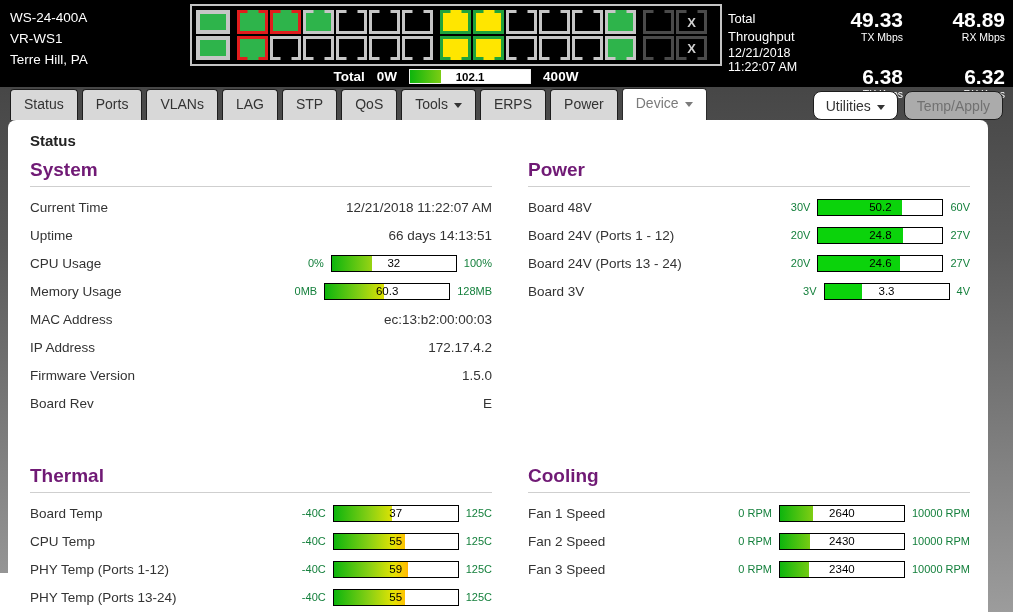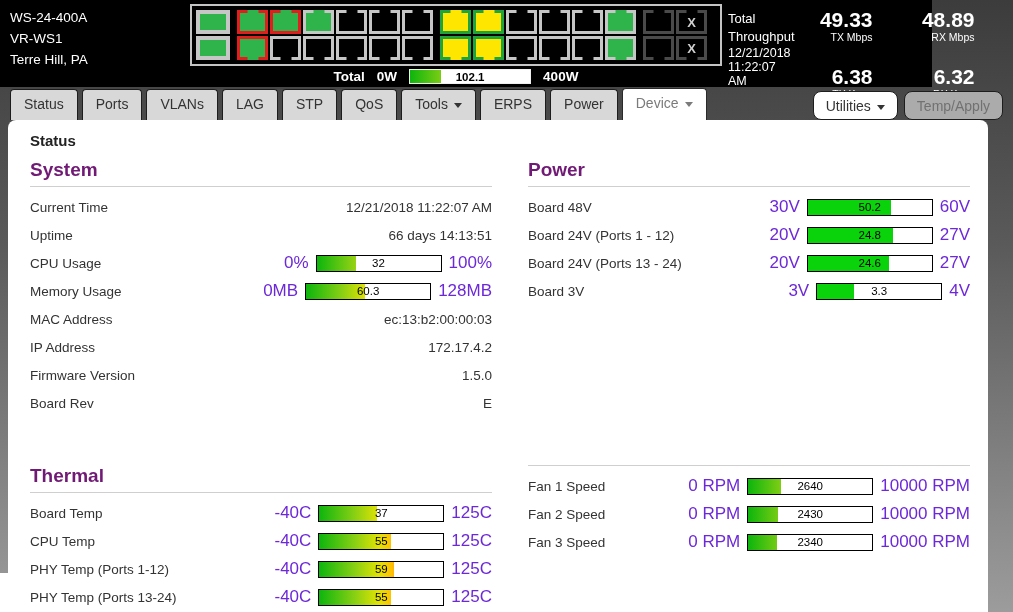--- a/index.html
+++ b/index.html
@@ -4,21 +4,21 @@
 <style>
   * { box-sizing: border-box; margin: 0; padding: 0; }
   html,body { width:1013px; height:612px; }
   body {
     font-family: "Liberation Sans", sans-serif;
     background: linear-gradient(180deg, #3c3c3c 0%, #5a5a5a 40%, #9c9c9c 100%);
     position: relative;
     overflow: hidden;
   }
   
-  .header { position:absolute; left:0; top:0; width:932px; height:87px; background:#000;padding-left:16px; }
+  .header { position:absolute; left:0; top:0; width:1013px; height:87px; background:#000;padding-left:16px; }
   .device-info { position:absolute; left:10px; top:7px; color:#fff; font-size:13.5px; line-height:21px; }
   .port-panel {
     position:absolute; left:190px; top:4px; width:532px; height:62px;
     background:#000; border:2px solid #c4c4c4;
     display:flex; align-items:center; padding:0 4px; gap:7px;
   }
   .pgroup { display:grid; grid-auto-flow:column; grid-template-rows:repeat(2,24px); gap:2px; }
   .port { width:31px; height:24px; padding:3px; position:relative; }
   .port.sfp { width:34px; padding:4px; }
   .pfill { width:100%; height:100%; position:relative; display:flex; align-items:center; justify-content:center;
@@ -63,21 +63,21 @@
     background:#fff; border-radius:8px 8px 0 0; padding:8px 18px 20px 22px;
   }
   .page-title { font-size:15px; font-weight:bold; color:#222; margin:4px 0 10px 0; }
   .sections { display:grid; grid-template-columns:462px 1fr; column-gap:36px; row-gap:48px; align-items:start; }
   .section-title { font-size:19px; font-weight:bold; color:#701a75; margin-bottom:5px; }
   .section hr { border:none; border-top:1px solid #cfcfcf; margin:0 0 6px 0; }
   .row { display:flex; align-items:center; height:28px; font-size:13.5px; color:#333; }
   .row .lbl { flex:0 0 auto; }
   .row .val { margin-left:auto; text-align:right; }
   .gaugegrp { margin-left:auto; display:flex; align-items:center; gap:7px; }
-  .minlbl, .maxlbl { font-size:17px; color:#6d28d9; white-space:nowrap; }
+  .minlbl, .maxlbl { font-size:11px; color:#15803d; white-space:nowrap; }
   .bar { position:relative; width:126px; height:17px; background:#fff; border:1px solid #000; }
   .bar-fill { position:absolute; left:0; top:0; bottom:0; background-repeat:no-repeat; }
   .bar-val { position:absolute; left:0; right:0; top:0; bottom:0; text-align:center;
              font-size:11.5px; line-height:15px; color:#000; }
   .edge-patch { position:absolute; left:0; top:573px; width:8px; height:39px; background:#fff; }
 </style>
 </head>
 <body>
 
 <div class="header">
@@ -385,20 +385,21 @@
             <span class="minlbl">-40C</span>
             <span class="bar">
               <span class="bar-fill" style="width: 57.6%; background-image: linear-gradient(90deg, rgb(13, 181, 13) 0%, rgb(134, 207, 20) 28%, rgb(226, 227, 4) 48%, rgb(255, 193, 3) 58%, rgb(255, 155, 0) 64%, rgb(255, 48, 0) 100%); background-size: 173.6% 100%;"></span>
               <span class="bar-val">55</span>
             </span>
             <span class="maxlbl">125C</span>
           </span>
         </div>
       </div>
       <div class="section">
+        <div class="section-title">Cooling</div>
         <hr>
         <div class="row">
           <span class="lbl">Fan 1 Speed</span>
           <span class="gaugegrp">
             <span class="minlbl">0 RPM</span>
             <span class="bar">
               <span class="bar-fill" style="width: 26.4%; background-image: linear-gradient(90deg, rgb(13, 181, 13) 0%, rgb(134, 207, 20) 28%, rgb(226, 227, 4) 48%, rgb(255, 193, 3) 58%, rgb(255, 155, 0) 64%, rgb(255, 48, 0) 100%); background-size: 378.8% 100%;"></span>
               <span class="bar-val">2640</span>
             </span>
             <span class="maxlbl">10000 RPM</span>

